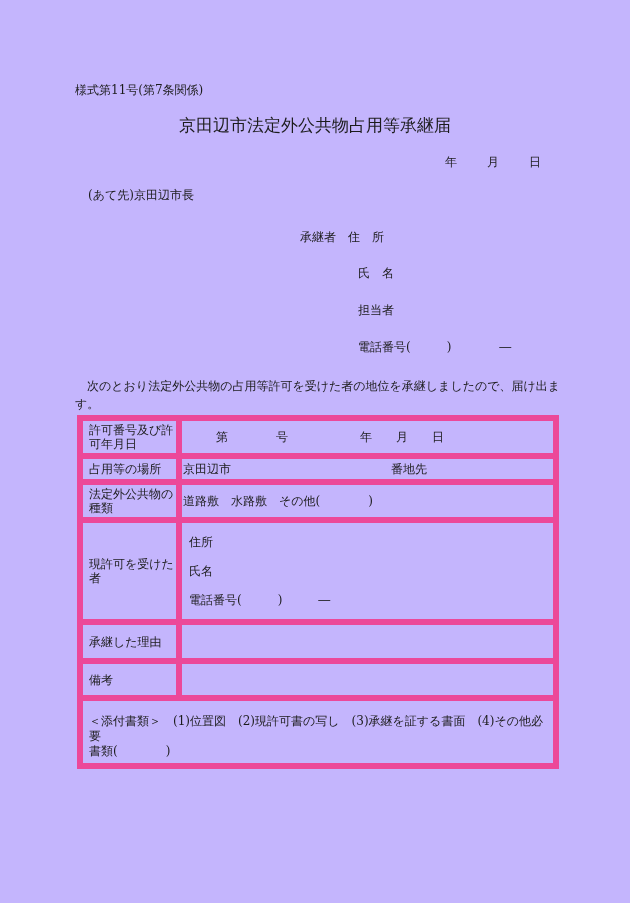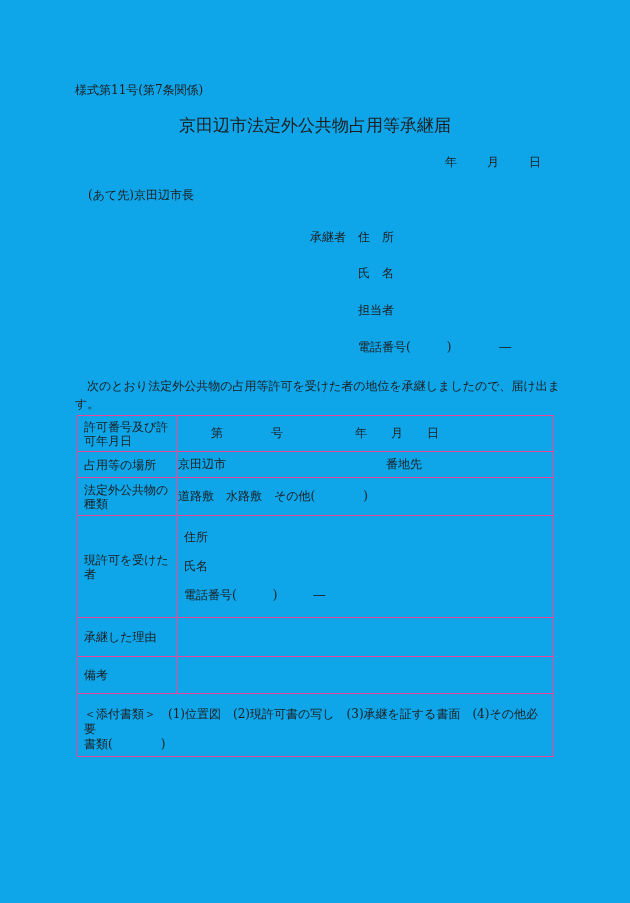--- a/index.html
+++ b/index.html
@@ -1,20 +1,20 @@
 <!DOCTYPE html>
 <html lang="ja"><head>
 <meta charset="utf-8">
 <style>
   html, body { margin: 0; padding: 0; background: #fdfdfd; }
   .page {
     position: relative;
     width: 630px;
     height: 903px;
-    background: #0ea5e9;
+    background: #c4b5fd;
     font-family: "DejaVu Serif", "Liberation Serif", serif;
     font-size: 12px;
     color: #1c1c1c;
     overflow: hidden;
   }
   .abs { position: absolute; line-height: 15px; white-space: nowrap; }
   .doc-title {
     position: absolute;
     left: 0; top 118px;
     top: 118px;
@@ -29,21 +29,21 @@
     position: absolute;
     left: 77px;
     top: 415px;
     width: 476px;
     border-collapse: collapse;
     table-layout: fixed;
     font-size: 12px;
     color: #1c1c1c;
   }
   table.form td {
-    border: 1px solid #ec4899;
+    border: 6px solid #ec4899;
     vertical-align: middle;
     overflow: hidden;
   }
   td.lbl {
     padding: 2px 2px 2px 6px;
     line-height: 14px;
     white-space: normal;
     word-break: break-all;
   }
   td.val { white-space: nowrap; }
@@ -64,21 +64,21 @@
 <div class="page">
 
   <div class="abs" style="left:75px; top:83px;">様式第11号(第7条関係)</div>
 
   <div class="doc-title">京田辺市法定外公共物占用等承継届</div>
 
   <div class="abs ls2" style="left:445px; top:155px;">年　　月　　日</div>
 
   <div class="abs" style="left:88px; top:188px;text-align:center;">(あて先)京田辺市長</div>
 
-  <div class="abs" style="left:310px; top:230px;">承継者　住　所</div>
+  <div class="abs" style="left:300px; top:230px;">承継者　住　所</div>
   <div class="abs" style="left:358px; top:266px;">氏　名</div>
   <div class="abs" style="left:358px; top:303px;">担当者</div>
   <div class="abs" style="left:358px; top:340px;">電話番号(　　　)　　　　―</div>
 
   <div class="abs" style="left:75px; top:377px; line-height:18px;">
     <div>　次のとおり法定外公共物の占用等許可を受けた者の地位を承継しましたので、届け出ま</div>
     <div>す。</div>
   </div>
 
   <table class="form">

